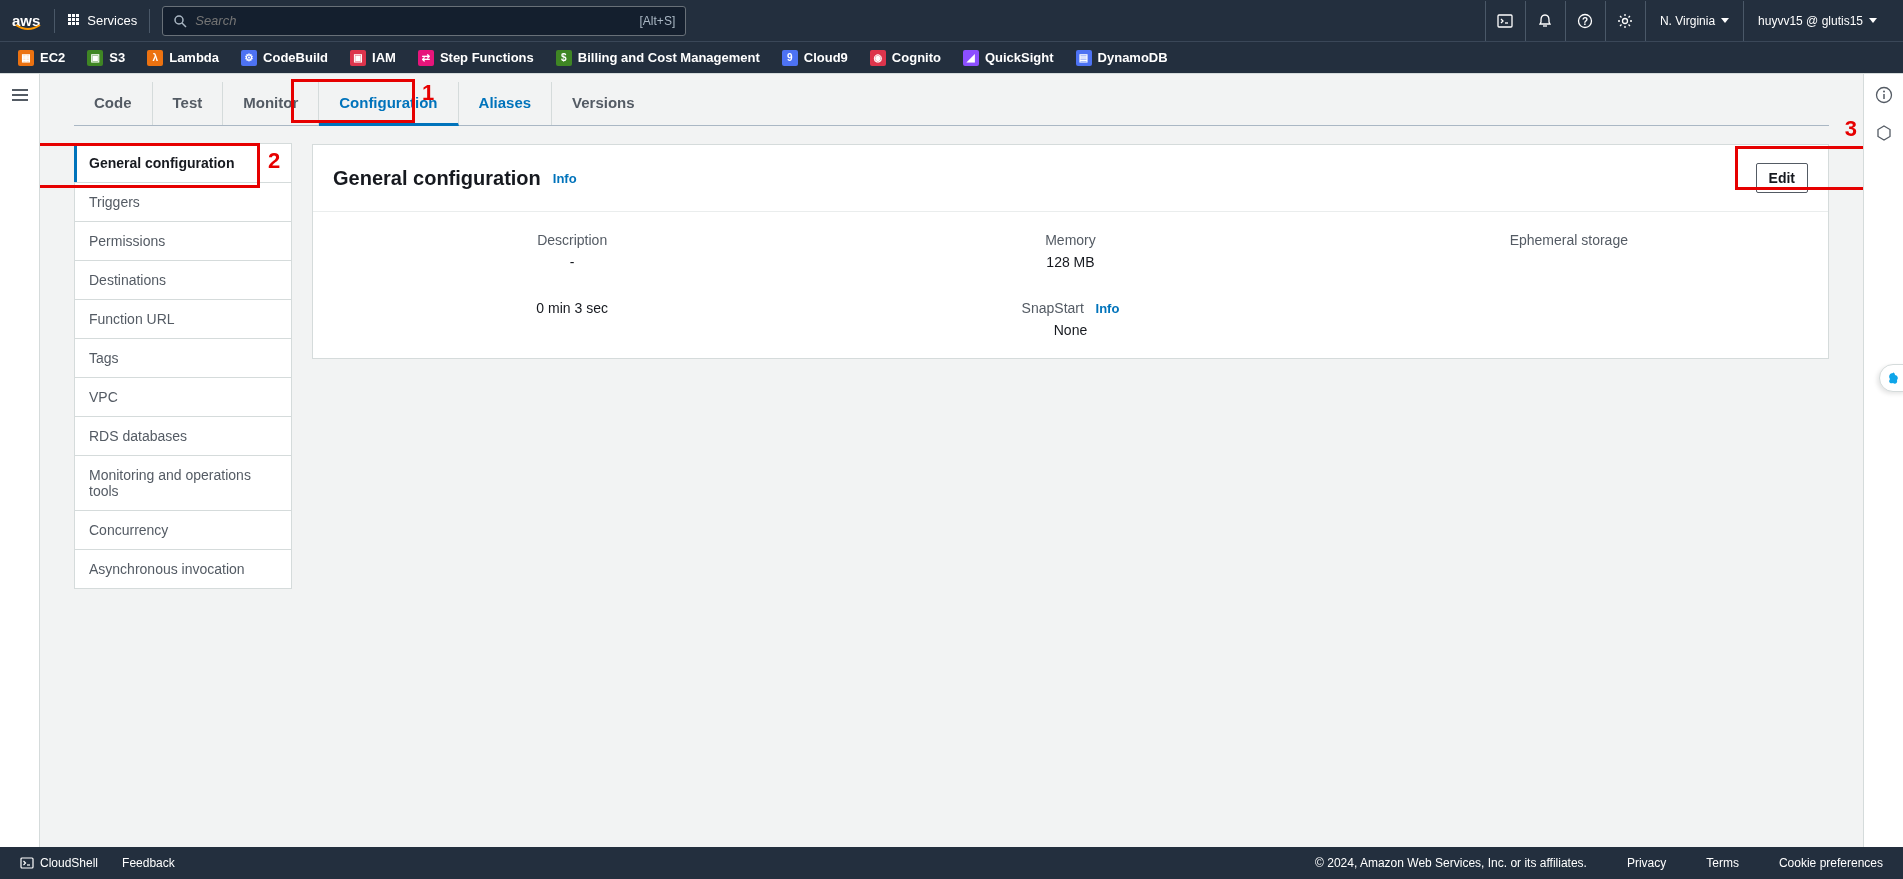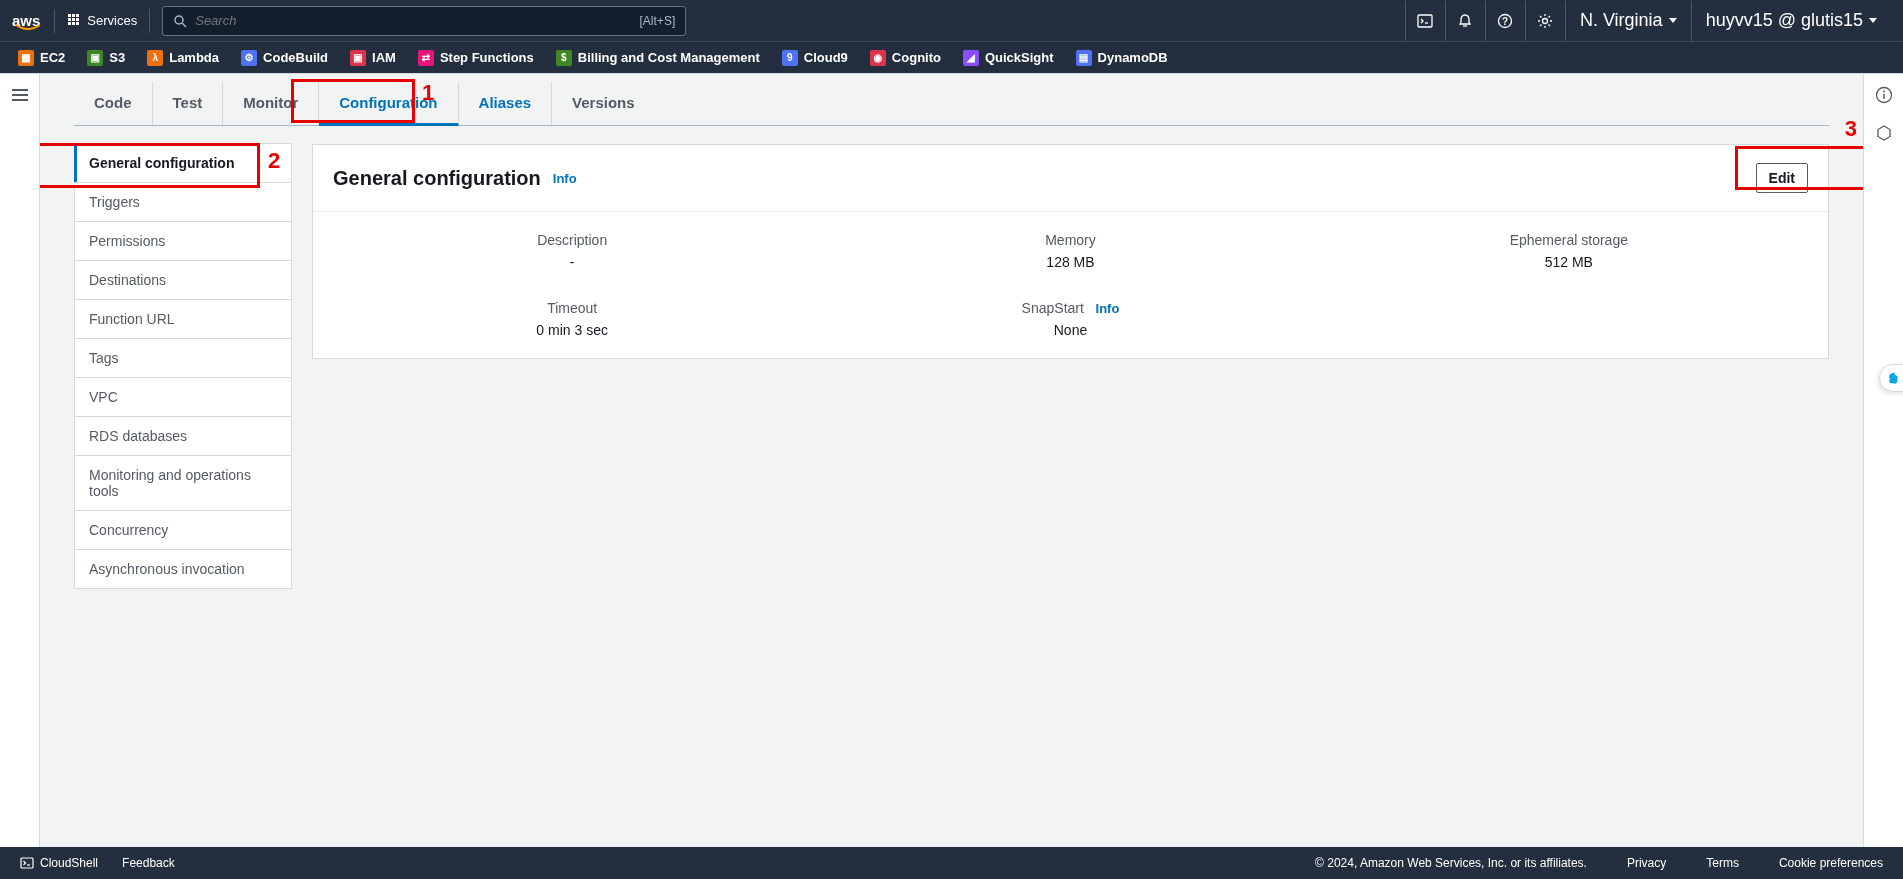--- a/index.html
+++ b/index.html
@@ -9,21 +9,21 @@
 .topnav { height: 41px; background: #232f3e; display: flex; align-items: center; padding: 0 12px; color: #fff; }
 .aws-logo { font-weight: bold; font-size: 15px; color:#fff; display:flex; align-items:center; padding-right:12px; border-right:1px solid #4a5868; height:24px;}
 .services-btn { display:flex; align-items:center; gap:6px; padding: 0 12px; cursor:pointer; font-size:13px; height:24px; border-right:1px solid #4a5868;}
 .grid-icon { display:inline-block; width:14px; height:14px; }
 .grid-icon span { display:block; float:left; width:3px; height:3px; background:#fff; margin:0.5px; }
 .search-wrap { display:flex; align-items:center; background:#141f2e; border:1px solid #687078; border-radius:3px; height:30px; width:524px; margin-left:12px; padding:0 10px; }
 .search-wrap input { background:transparent; border:none; color:#fff; flex:1; font-size:13px; outline:none; font-style:italic;}
 .search-wrap .shortcut { color:#aab7c4; font-size:12px; }
 .topnav-right { margin-left:auto; display:flex; align-items:center; gap:0; }
 .topnav-right .icon-btn { width:40px; height:40px; display:flex; align-items:center; justify-content:center; cursor:pointer; border-left:1px solid #4a5868;}
-.topnav-right .text-btn { padding:0 14px; height:40px; display:flex; align-items:center; cursor:pointer; font-size:18px; border-left:1px solid #4a5868;}
+.topnav-right .text-btn { padding:0 14px; height:40px; display:flex; align-items:center; cursor:pointer; font-size:12px; border-left:1px solid #4a5868;}
 .caret-down { width:0; height:0; border-left:4px solid transparent; border-right:4px solid transparent; border-top:5px solid #fff; margin-left:6px;}
 
 
 .favbar { height: 32px; background: #232f3e; display:flex; align-items:center; padding: 0 18px; gap:22px; border-top:1px solid #3a4758;}
 .fav-item { display:flex; align-items:center; gap:6px; color:#fff; font-size:13px; cursor:pointer; font-weight:600;}
 .fav-icon { width:16px; height:16px; border-radius:2px; display:flex; align-items:center; justify-content:center; font-size:10px; color:#fff; font-weight:bold;}
 
 
 .shell { display:flex; height: calc(100vh - 41px - 32px - 32px); border-top:1px solid #d5dbdb; position:relative;}
 .left-rail { width:40px; background:#fff; border-right:1px solid #d5dbdb; display:flex; flex-direction:column; align-items:center; padding-top:12px;}
@@ -246,24 +246,22 @@
           <div class="field">
             <div class="field-label">Description</div>
             <div class="field-value">-</div>
           </div>
           <div class="field">
             <div class="field-label">Memory</div>
             <div class="field-value">128  MB</div>
           </div>
           <div class="field">
             <div class="field-label">Ephemeral storage</div>
-            <div class="field-value">512  MB</div>
-          </div>
-          <div class="field">
-            <div class="field-label">Timeout</div>
+          </div>
+          <div class="field">
             <div class="field-value">0  min  3  sec</div>
           </div>
           <div class="field">
             <div class="field-label">
               <span>SnapStart</span>
               &nbsp;&nbsp;<span class="info-link">Info</span>
             </div>
             <div class="field-value">None</div>
           </div>
           <div></div>

